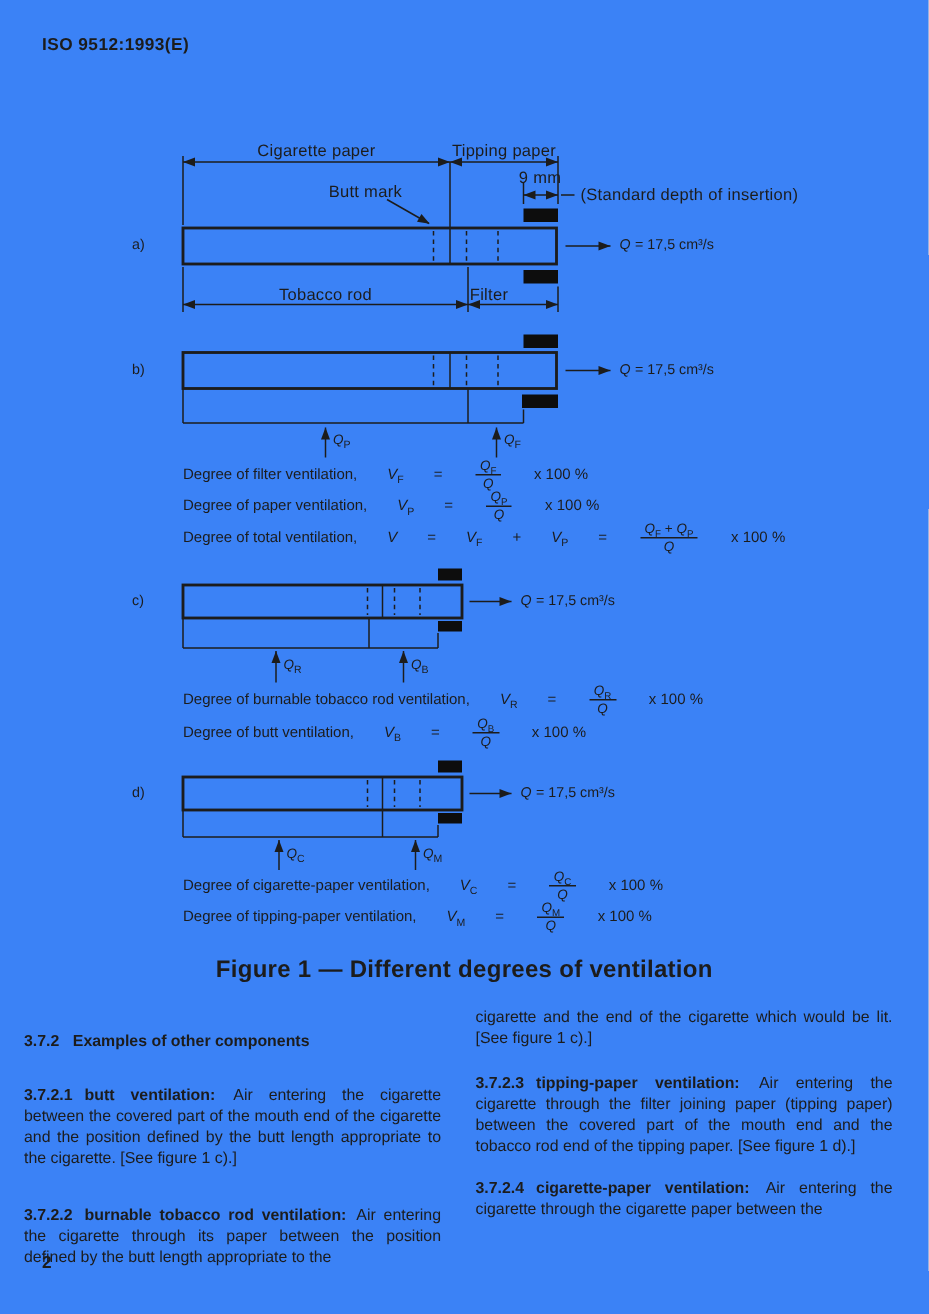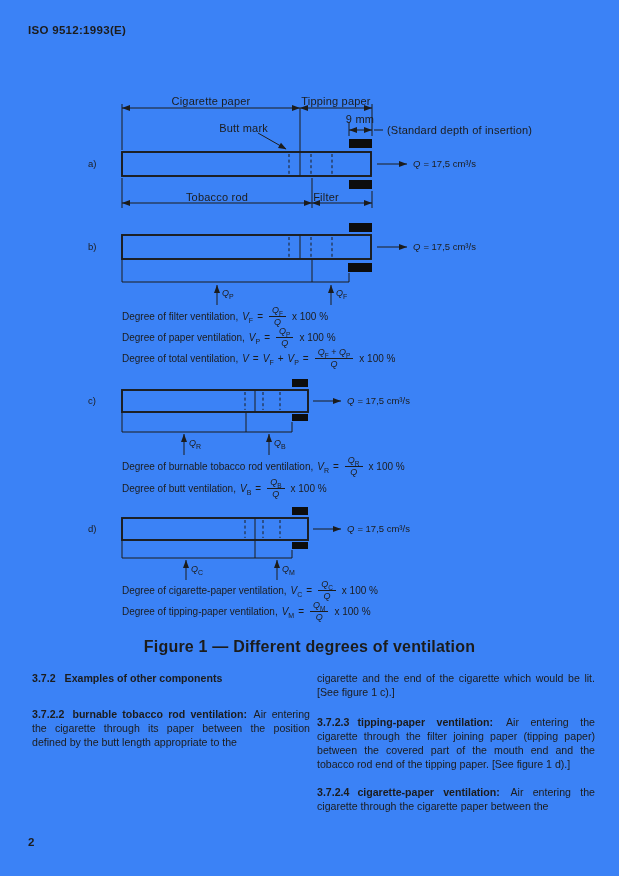--- a/index.html
+++ b/index.html
@@ -16,27 +16,27 @@
   .hdr { position:absolute; left:28px; top:24px; font-weight:bold; font-size:11.5px; letter-spacing:.3px; }
   .panel { position:absolute; font-size:9.5px; }
   .dlabel { position:absolute; font-size:11px; white-space:nowrap; letter-spacing:.2px; }
   .ctr { text-align:center; }
   .rgt { text-align:right; }
   .it { font-style:italic; }
   sub { font-size:7px; line-height:0; }
   .flow { position:absolute; font-size:9.5px; white-space:nowrap; }
   .flow .it { margin-right:3px; }
   .qlbl { position:absolute; font-size:9px; white-space:nowrap; }
-  .formula { position:absolute; height:26px; display:flex; align-items:center; gap:4px; font-size:10px; white-space:nowrap; }
+  .formula { position:absolute; height:26px; display:flex; align-items:center; gap:20px; font-size:10px; white-space:nowrap; }
   .frac { display:inline-flex; flex-direction:column; align-items:center; font-size:9px; line-height:1.15; margin:0 2px; }
   .frac .num { border-bottom:1px solid #1c1c1c; padding:0 3px 1px; }
   .frac sub { font-size:6.5px; }
   .caption { position:absolute; left:0; top:638px; width:619px; text-align:center; font-weight:bold; font-size:16px; letter-spacing:.2px; }
   .col { position:absolute; top:672px; width:278px; font-size:10.6px; line-height:1.32; text-align:justify; }
-  .col-l { left:32px; }
+  .col-l { left:16px;margin-top:16px; }
   .col-r { left:317px; }
   .col p { margin:0; }
   .h { font-weight:bold; margin-bottom:22px !important; }
   .mb24 { margin-bottom:24px !important; }
   .mb16 { margin-bottom:16px !important; }
   .mb14 { margin-bottom:14px !important; }
   .ml { margin-left:9px; }
   .ml2 { margin-left:8px; margin-right:2px; }
   .pagenum { position:absolute; left:28px; top:836px; font-weight:bold; font-size:11.5px; }
 </style>
@@ -238,20 +238,21 @@
         <span class="num"><span class="it">Q</span><sub>M</sub></span>
         <span class="den"><span class="it">Q</span></span>
       </span>
     <span>x 100 %</span>
   </div>
 
   <div class="caption">Figure 1 — Different degrees of ventilation</div>
 
   <div class="col col-l">
     <p class="h"><span>3.7.2</span><span class="ml">Examples of other components</span></p>
+    <p class="mb24"><b><span>3.7.2.1</span><span class="ml2">butt ventilation:</span></b> <span>Air entering the cigarette between the covered part of the mouth end of the cigarette and the position defined by the butt length appropriate to the cigarette. [See figure 1 c).]</span></p>
     <p><b><span>3.7.2.2</span><span class="ml2">burnable tobacco rod ventilation:</span></b> <span>Air entering the cigarette through its paper between the position defined by the butt length appropriate to the</span></p>
   </div>
 
   <div class="col col-r">
     <p class="mb16">cigarette and the end of the cigarette which would be lit. [See figure 1 c).]</p>
     <p class="mb14"><b><span>3.7.2.3</span><span class="ml2">tipping-paper ventilation:</span></b> <span>Air entering the cigarette through the filter joining paper (tipping paper) between the covered part of the mouth end and the tobacco rod end of the tipping paper. [See figure 1 d).]</span></p>
     <p><b><span>3.7.2.4</span><span class="ml2">cigarette-paper ventilation:</span></b> <span>Air entering the cigarette through the cigarette paper between the</span></p>
   </div>
 
   <div class="pagenum">2</div>

